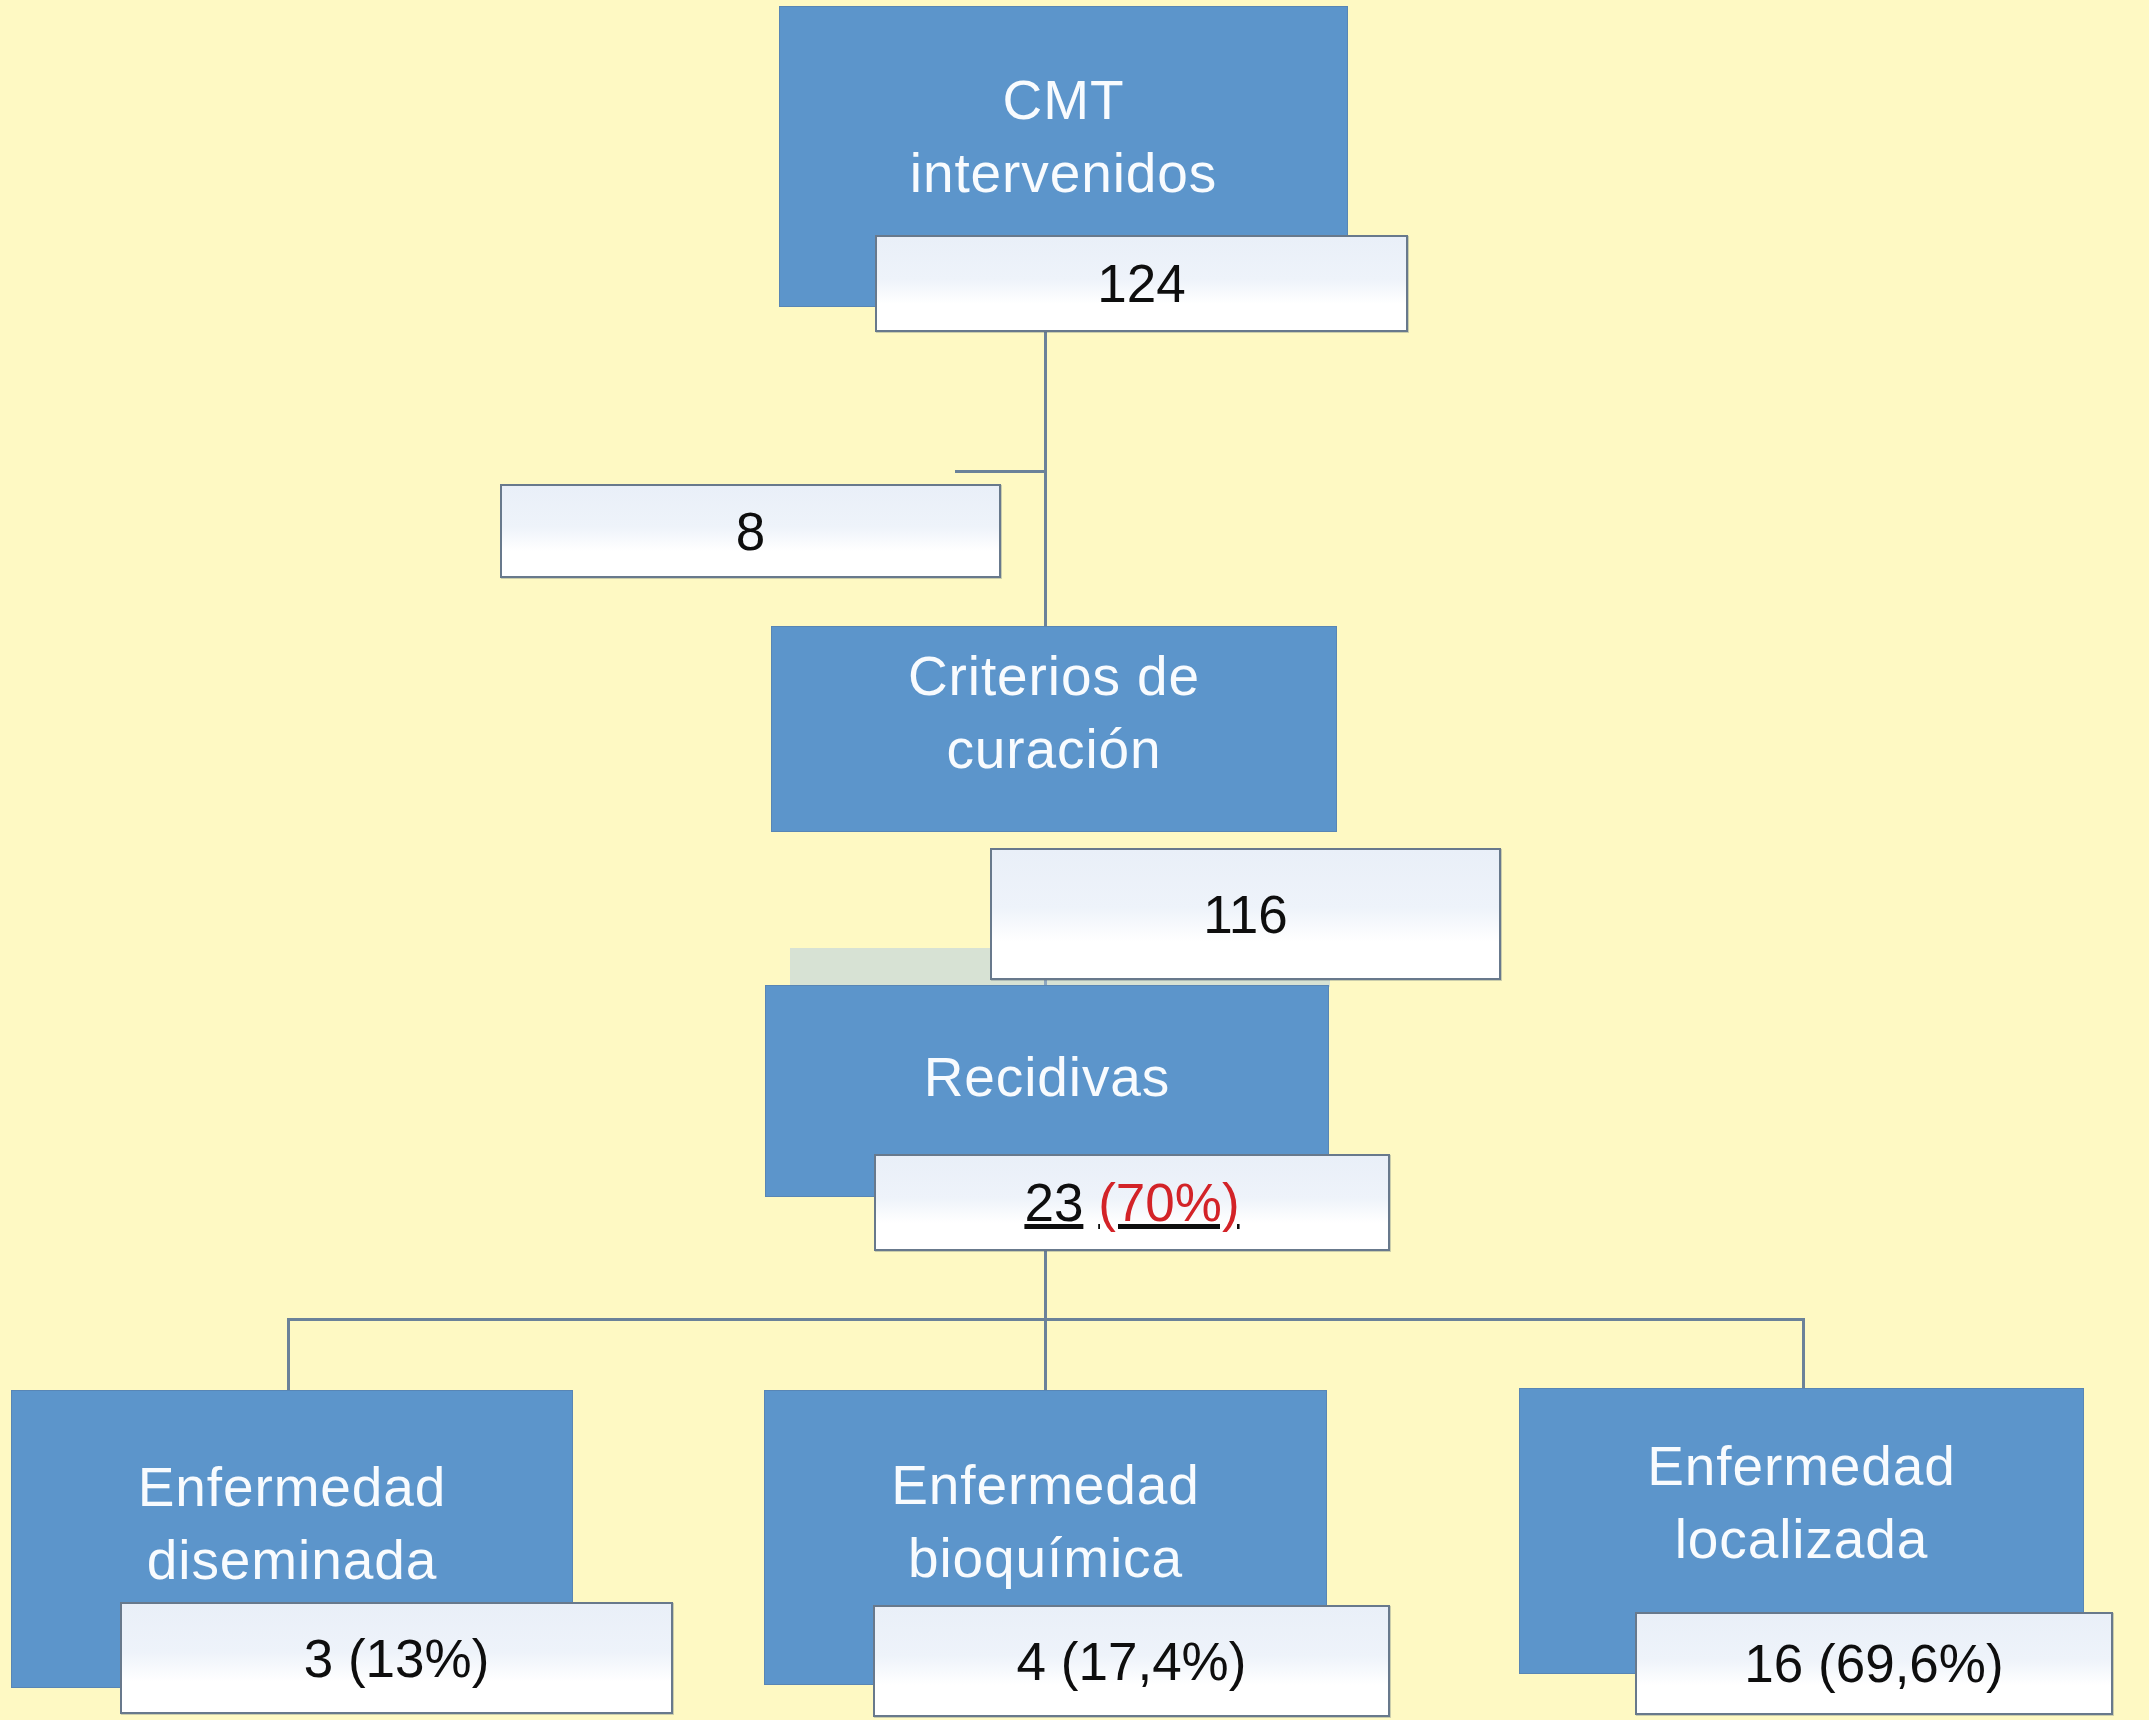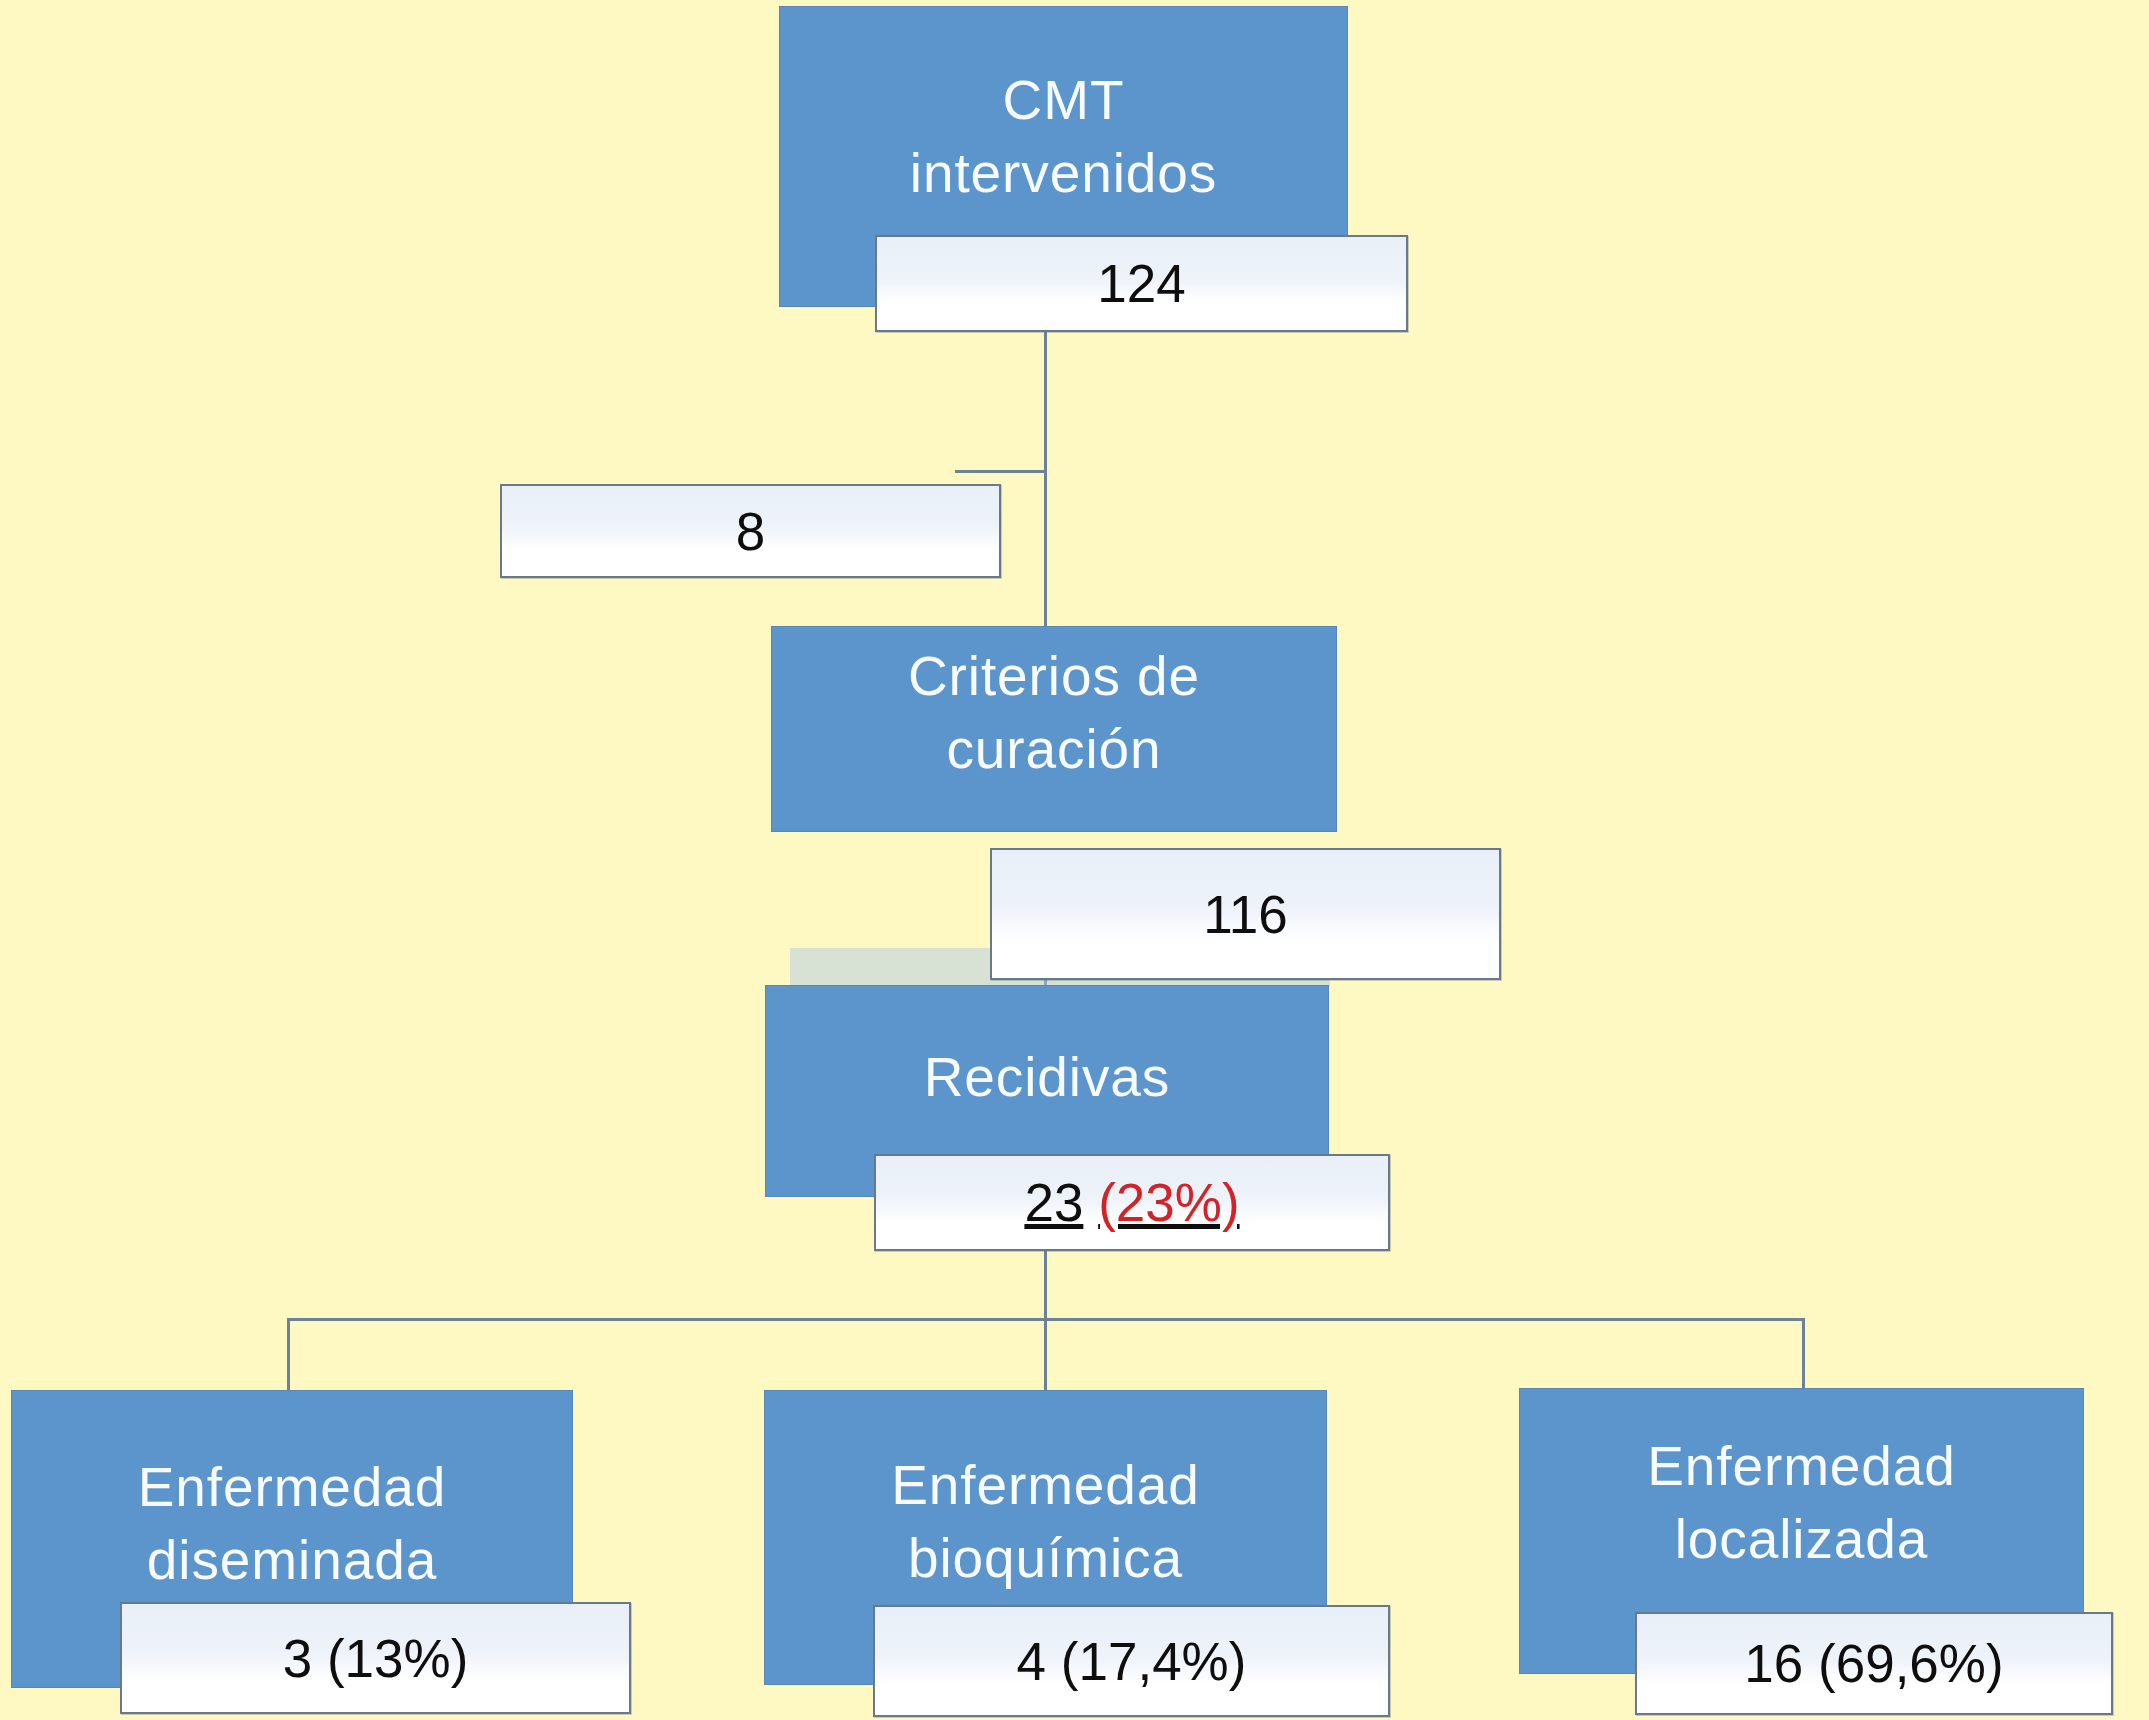--- a/index.html
+++ b/index.html
@@ -46,21 +46,21 @@
   .box-cri       {left:771px; top:626px;  width:566px; height:206px; padding-bottom:33px;}
   .box-rec       {left:765px; top:985px; width:564px; height:212px; padding-bottom:27.5px;}
   .box-dis       {left:11px;  top:1390px; width:562px; height:298px; padding-bottom:31px;}
   .box-bio       {left:764px; top:1390px; width:563px; height:295px; padding-bottom:31px;}
   .box-loc       {left:1519px;top:1388px; width:565px; height:286px; padding-bottom:57px;}
   
   .val-cmt       {left:875px; top:235px;  width:533px; height:97px;}
   .val-per       {left:500px; top:484px;  width:501px; height:94px;}
   .val-cri       {left:957px;top:848px;  width:511px; height:132px;margin-left:33px;}
   .val-rec       {left:874px; top:1154px; width:516px; height:97px;text-decoration:underline;}
-  .val-dis       {left:120px; top:1602px; width:511px; height:112px;}
+  .val-dis       {left:120px; top:1602px; width:553px; height:112px;}
   .val-bio       {left:873px; top:1605px; width:517px; height:112px;}
   .val-loc       {left:1635px;top:1612px; width:478px; height:103px;}
   
   .c-top-v       {left:1044px;top:332px;  width:2.8px;    height:296px;}
   .c-per-h       {left:955px;top:470px;  width:92px;  height:2.8px;}
   .c-mid-v       {left:1044px;top:905px;  width:2.8px;    height:83px;}
   .c-rec-v       {left:1044px;top:1250px; width:2.8px;    height:142px;}
   .c-branch-h    {left:287px; top:1318px; width:1518px; height:2.8px;}
   .c-left-v      {left:287px; top:1318px; width:2.8px;    height:73px;}
   .c-right-v     {left:1802px;top:1318px; width:2.8px;    height:73px;}
@@ -104,21 +104,21 @@
     <span>116</span>
   </div>
 
   <div class="bluebox box-rec">
     <div>
       <div>Recidivas</div>
     </div>
   </div>
   <div class="valuebox val-rec">
     <span>23</span>
-    <span class="red">(23%)</span>
+    <span class="red">(70%)</span>
   </div>
 
   <div class="bluebox box-dis">
     <div>
       <div>Enfermedad</div>
       <div>diseminada</div>
     </div>
   </div>
   <div class="valuebox val-dis">
     <span>3 (13%)</span>

